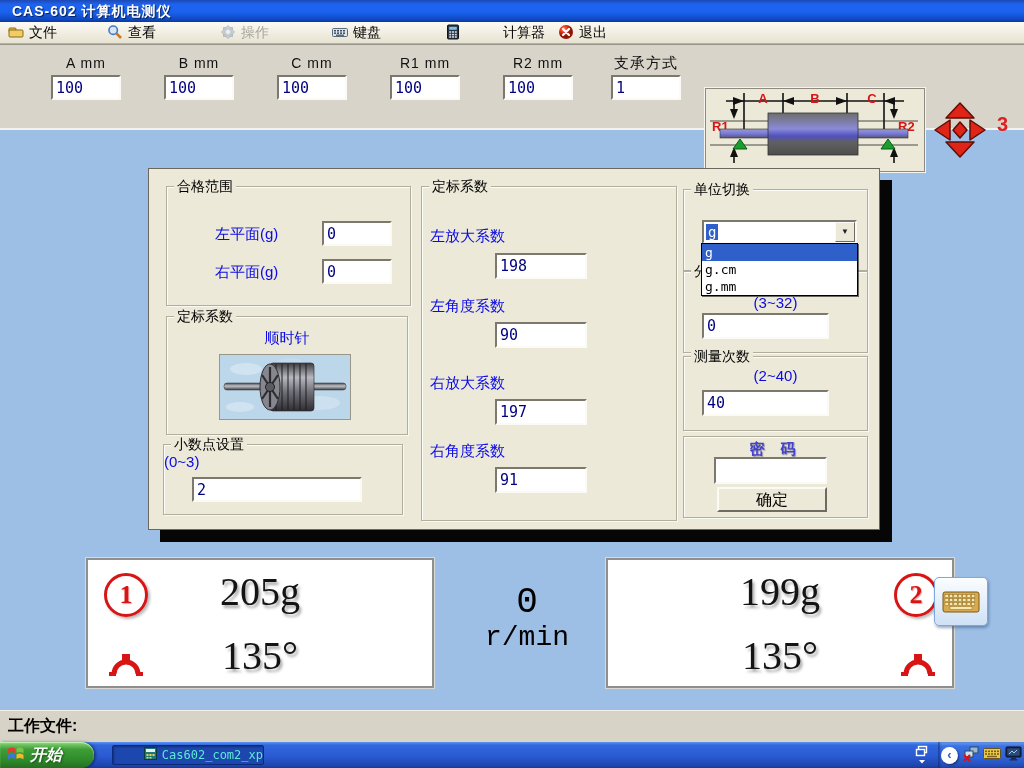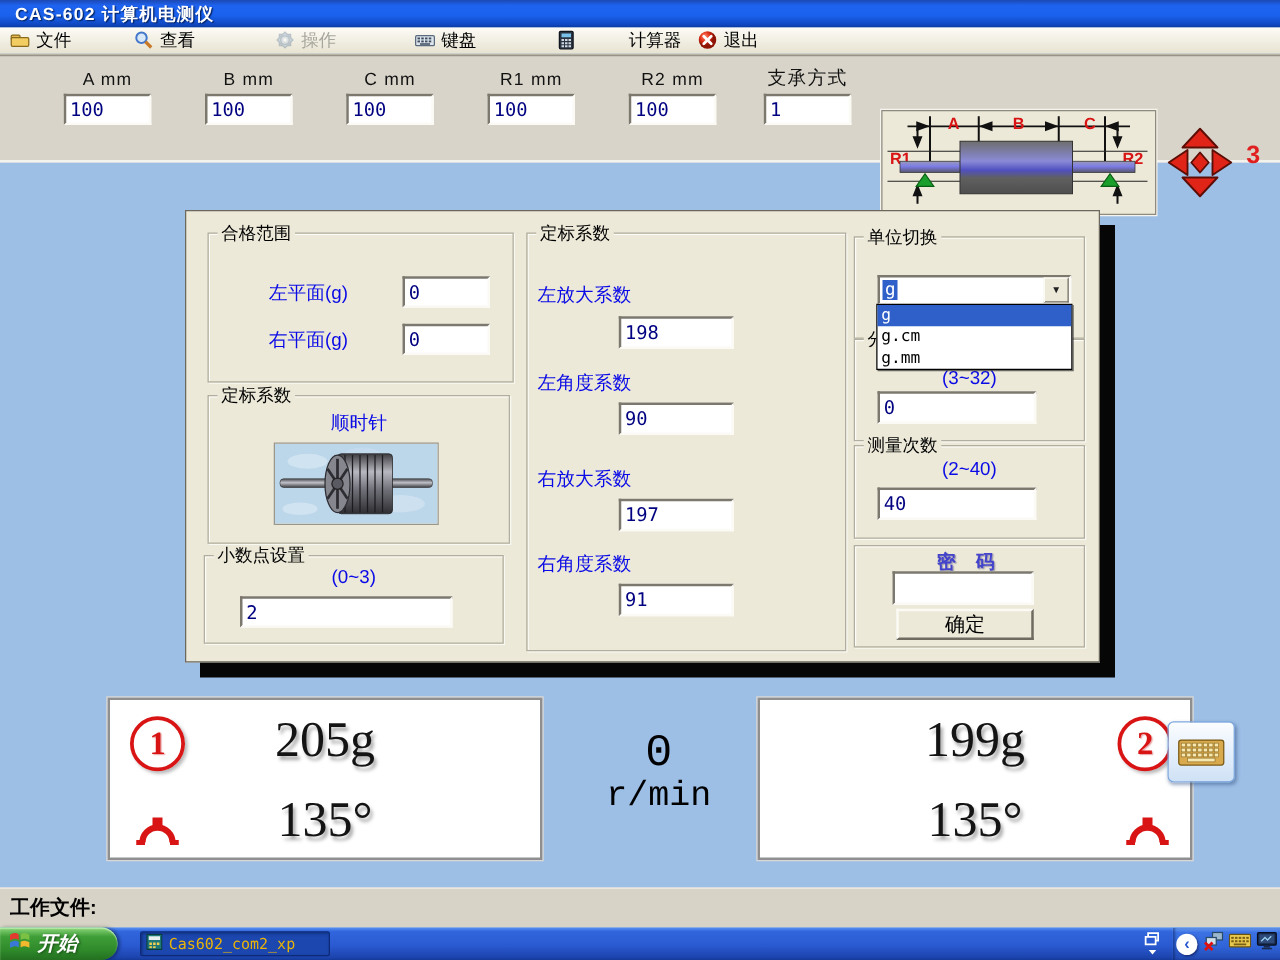--- a/index.html
+++ b/index.html
@@ -79,21 +79,21 @@
   .taskbar{position:absolute;left:0;top:742px;width:1024px;height:26px;
     background:linear-gradient(180deg,#5b93f2 0%,#3166dd 12%,#2a5ad2 55%,#1c44ad 92%,#143a9a 100%);padding-left:44px;}
   .startbtn{position:absolute;left:0;top:0;width:94px;height:26px;border-radius:0 13px 13px 0;
     background:linear-gradient(180deg,#8ed87c 0%,#3f9e38 28%,#2f8a2a 70%,#236f20 100%);
     box-shadow:inset 0 1px 1px #c6f0b8,2px 0 3px rgba(0,0,0,.4);
     display:flex;align-items:center;gap:5px;padding-left:6px;box-sizing:border-box;
     color:#fff;font-size:16px;font-weight:bold;font-style:italic;text-shadow:1px 1px 2px #1a4f18;}
   .taskbtn{position:absolute;left:112px;top:3px;width:152px;height:20px;background:#1c47ae;
     border:1px solid #0c2a78;border-radius:2px;box-shadow:inset 1px 1px 2px #11307e;
     display:flex;align-items:center;gap:5px;padding-left:4px;box-sizing:border-box;
-    color:#eab308;font-size:12px;font-family:"DejaVu Sans Mono",monospace;}
+    color:#5eead4;font-size:12px;font-family:"DejaVu Sans Mono",monospace;justify-content:flex-end;}
   .tray{position:absolute;right:0;top:0;width:130px;height:26px;
     background:linear-gradient(180deg,#6fa3f5 0%,#3c72e4 15%,#2f63d8 60%,#2048b0 100%);
     box-shadow:inset 2px 0 2px rgba(10,30,90,.5);display:flex;align-items:center;gap:4px;padding-left:3px;box-sizing:border-box;}
   .chev{width:17px;height:17px;border-radius:50%;background:#fff;color:#2a5ad0;font-weight:bold;
     font-size:13px;line-height:16px;text-align:center;box-shadow:1px 1px 2px rgba(0,0,40,.5);}
   .clock{color:#fff;font-size:12px;margin-left:2px;letter-spacing:1px;}
   .langbar{position:absolute;right:138px;top:1px;width:16px;height:24px;}
 </style>
 </head>
 <body>
@@ -315,21 +315,21 @@
             <line x1="42" y1="20" x2="58" y2="44"></line>
             <line x1="42" y1="44" x2="58" y2="20"></line>
           </g>
           <circle cx="50" cy="32" r="4.5" fill="#5a5a62" stroke="#222"></circle>
         </svg>
       </div>
     </div>
 
     <div class="gb" style="left:14px;top:275px;width:238px;height:69px;">
       <span class="gt">小数点设置</span>
-      <div class="lbl blue" style="left:0;top:8px;width:100%;text-align:center;position:absolute;">(0~3)</div>
+      <div class="lbl blue" style="left:0;top:8px;width:100%;text-align:left;position:absolute;">(0~3)</div>
       <input class="tb dlg-tb" style="left: 28px; top: 32px; width: 170px; height: 25px;" value="2">
     </div>
 
     <div class="gb" style="left:272px;top:17px;width:242px;height:333px;padding-left:12px;">
       <span class="gt">定标系数</span>
       <span class="lbl blue" style="left:8px;top:40px;">左放大系数</span>
       <input class="tb dlg-tb" style="left: 73px; top: 66px; width: 92px; height: 26px;" value="198">
       <span class="lbl blue" style="left:8px;top:110px;">左角度系数</span>
       <input class="tb dlg-tb" style="left: 73px; top: 135px; width: 92px; height: 26px;" value="90">
       <span class="lbl blue" style="left:8px;top:187px;">右放大系数</span>

